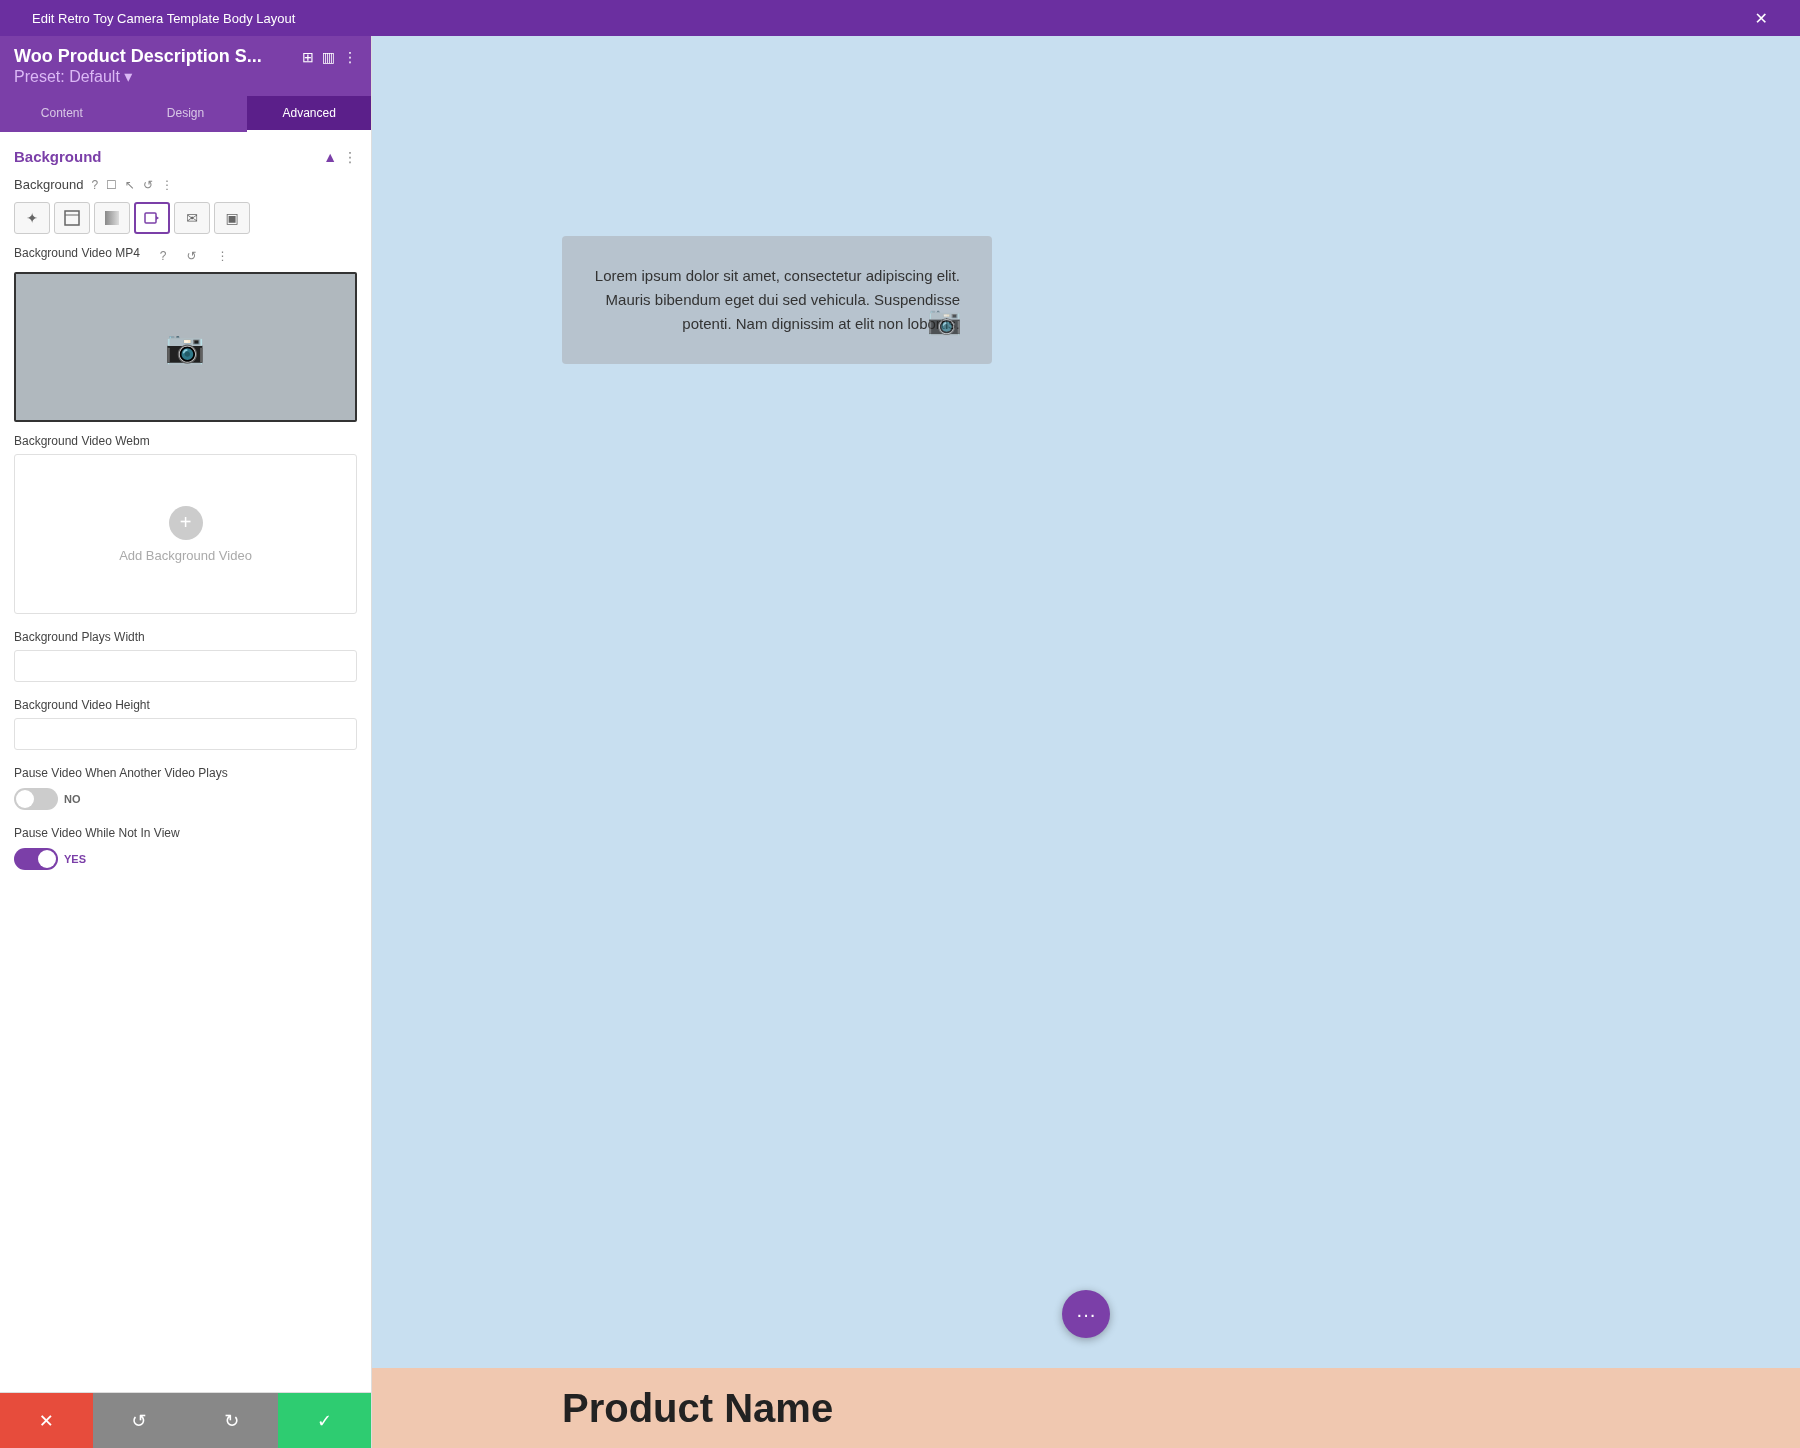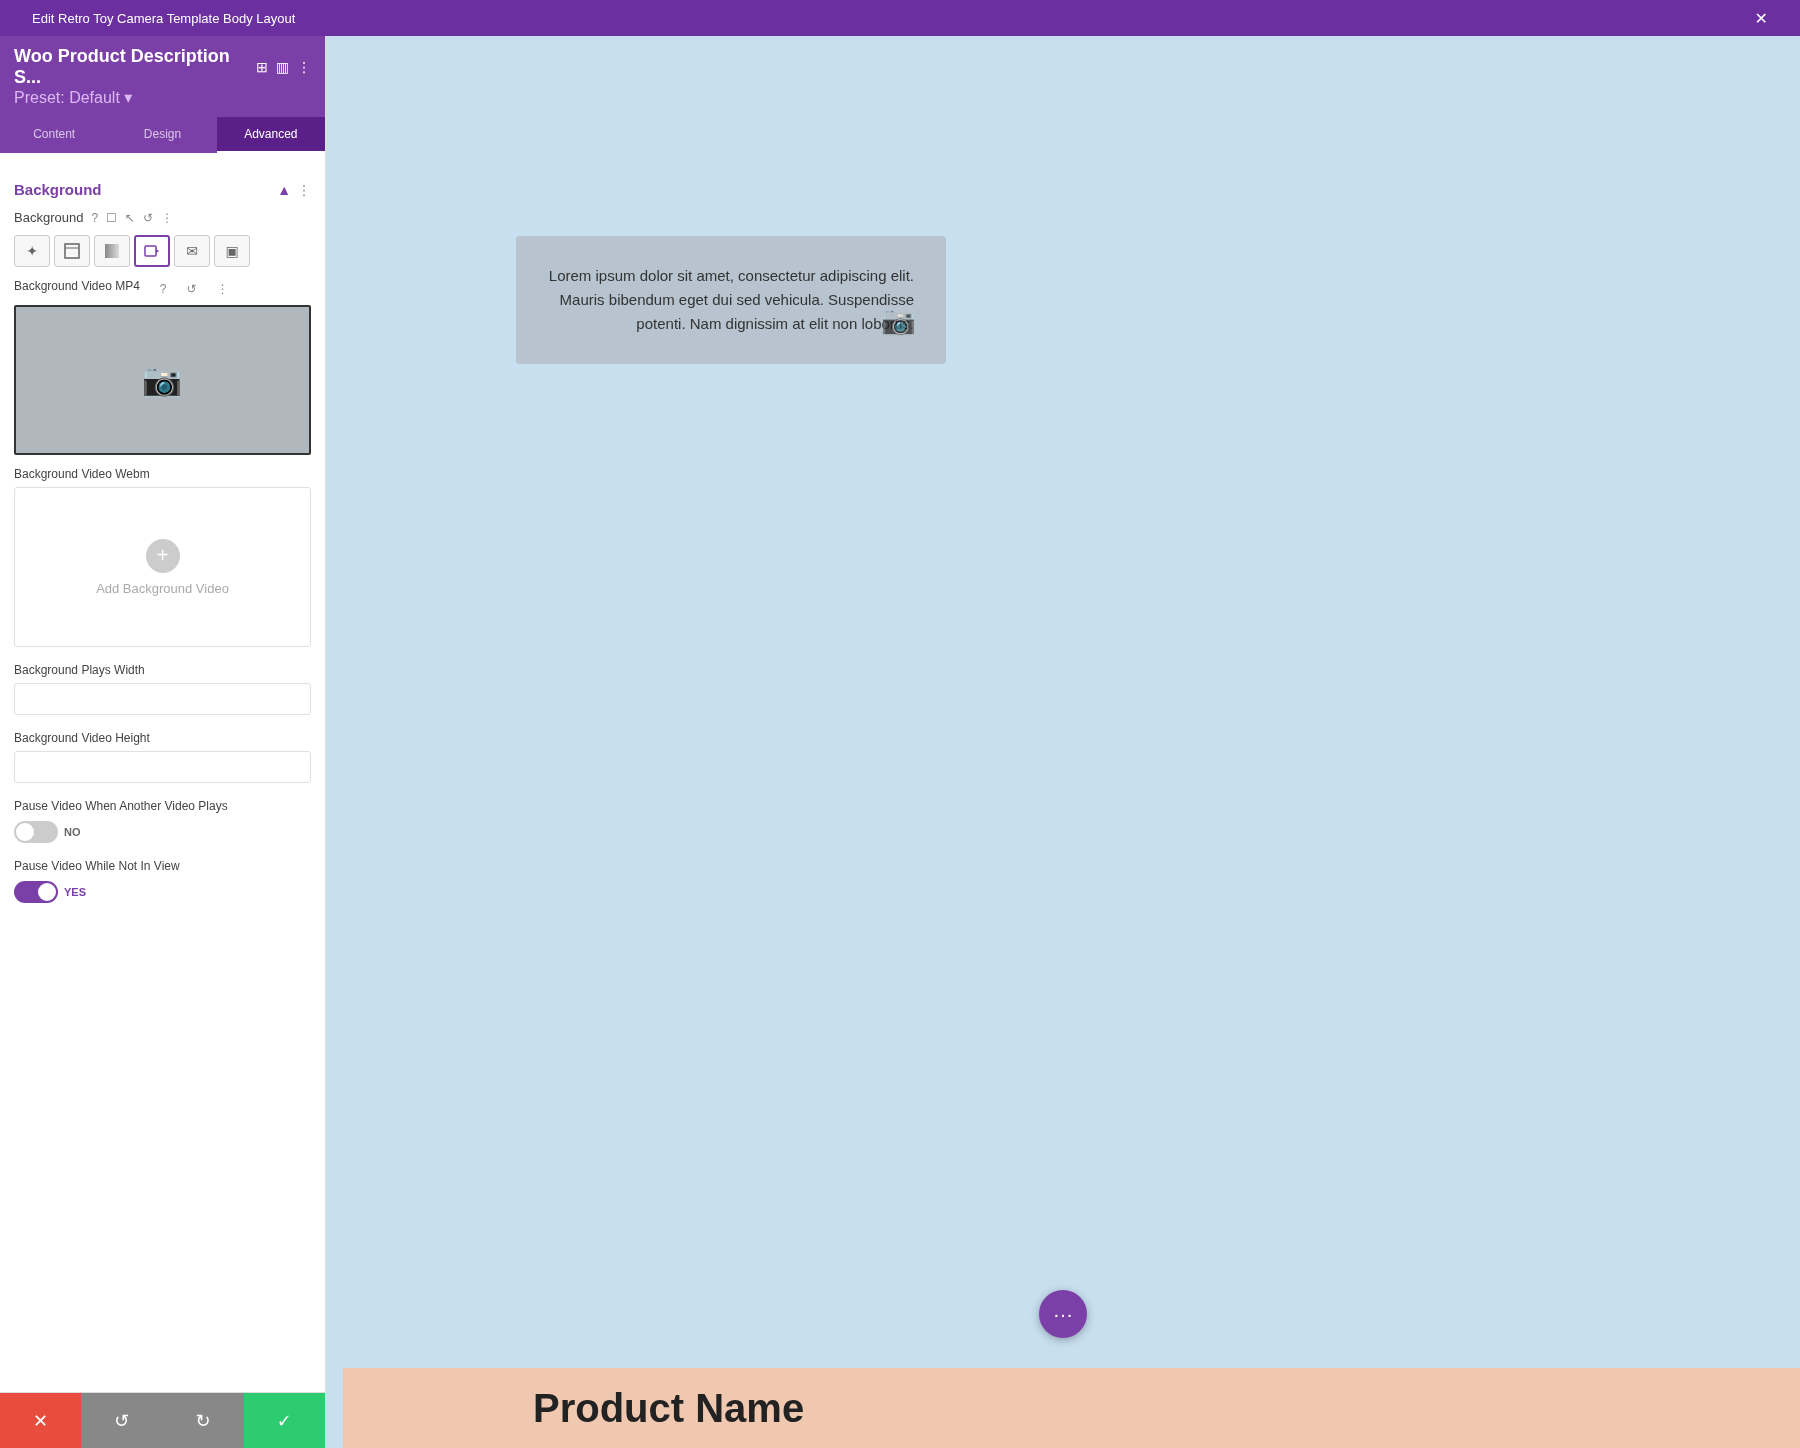--- a/index.html
+++ b/index.html
@@ -24,21 +24,21 @@
 
     
     .main-layout {
       display: flex;
       flex: 1;
       overflow: hidden;
     }
 
     
     .sidebar {
-      width: 326px;
+      width: 372px;
       background: white;
       display: flex;
       flex-direction: column;
       overflow-y: auto;
       border-right: 1px solid #ddd;
       flex-shrink: 0;
     }
 
     
     .sidebar-header {
@@ -79,21 +79,21 @@
       cursor: pointer;
     }
     .tab.active {
       background: #5b1f8a;
       color: white;
       border-bottom: 2px solid white;
     }
 
     
     .section {
-      padding: 28px 14px;
+      padding: 16px 14px;
     }
     .section-header {
       display: flex;
       align-items: center;
       justify-content: space-between;
       margin-bottom: 12px;
     }
     .section-title {
       color: #7b3fa8;
       font-size: 15px;
@@ -321,21 +321,21 @@
       color: white;
       font-size: 20px;
       cursor: pointer;
       box-shadow: 0 2px 8px rgba(0,0,0,0.3);
     }
 
     
     .product-name-area {
       position: absolute;
       bottom: 0;
-      left: 17px;
+      left: 0;
       right: 0;
       height: 80px;
       background: #f0c8b0;
       display: flex;
       align-items: center;
       padding-left: 190px;
     }
     .product-name-text {
       font-size: 40px;
       font-weight: bold;

